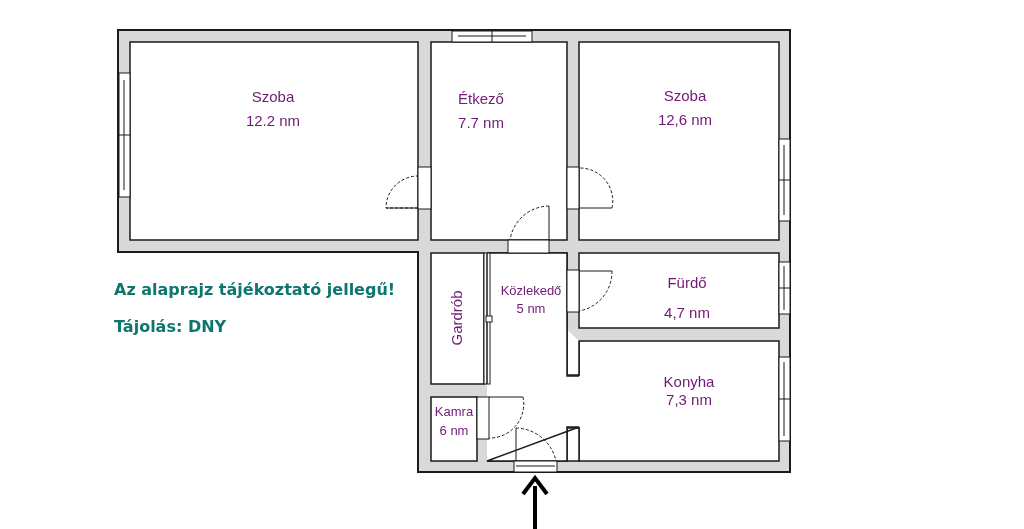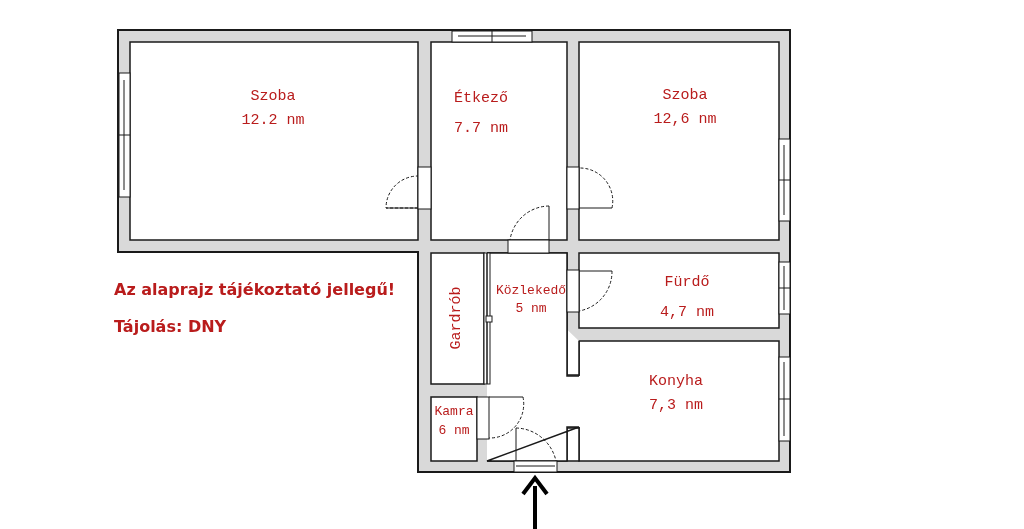--- a/index.html
+++ b/index.html
@@ -1,22 +1,22 @@
 <!DOCTYPE html>
 <html><head>
 <meta charset="utf-8">
 <style>
   html, body { margin: 0; padding: 0; background: #ffffff; }
   body { width: 1024px; height: 529px; position: relative; overflow: hidden; font-family: "DejaVu Sans", sans-serif; }
   #plan { position: absolute; left: 0; top: 0; width: 1024px; height: 529px; }
-  .lbl { position: absolute; color: #b91c1c; text-align: center; font-family: Liberation Mono, monospace; white-space: nowrap; }
+  .lbl { position: absolute; color: #701a75; text-align: center; font-family: Liberation Sans, sans-serif; white-space: nowrap; }
   .room-name { font-size: 15px; line-height: 18px; }
   .room-area { font-size: 15px; line-height: 18px; }
   .small .room-name, .small .room-area { font-size: 13px; line-height: 15px; }
-  .note { position: absolute; font-family: "DejaVu Sans", sans-serif; font-weight: bold; font-size: 16px; color: #b91c1c; white-space: nowrap; }
+  .note { position: absolute; font-family: "DejaVu Sans", sans-serif; font-weight: bold; font-size: 16px; color: #0f766e; white-space: nowrap; }
   .vert { transform: rotate(-90deg); transform-origin: center center; }
 </style>
 </head>
 <body>
 
 <svg id="plan" viewBox="0 0 1024 529" xmlns="http://www.w3.org/2000/svg">
 
   <g>
     <path d="M118 30 H790 V472 H418 V252 H118 Z" fill="#d9d9d9" stroke="#1a1a1a" stroke-width="2"></path>
   </g>
@@ -95,21 +95,21 @@
   </g>
 </svg>
 
 <div class="lbl" style="left:218px; top:88px; width:110px;">
   <div class="room-name">Szoba</div>
   <div class="room-area" style="margin-top:6px;">12.2 nm</div>
 </div>
 
 <div class="lbl" style="left:431px; top:90px; width:100px;">
   <div class="room-name">Étkező</div>
-  <div class="room-area" style="margin-top:12px;text-align:center;">7.7 nm</div>
+  <div class="room-area" style="margin-top:6px;text-align:center;">7.7 nm</div>
 </div>
 
 <div class="lbl" style="left:630px; top:87px; width:110px;">
   <div class="room-name">Szoba</div>
   <div class="room-area" style="margin-top:6px;">12,6 nm</div>
 </div>
 
 <div class="lbl" style="left:632px; top:274px; width:110px;">
   <div class="room-name">Fürdő</div>
   <div class="room-area" style="margin-top:12px;">4,7 nm</div>
@@ -117,23 +117,23 @@
 
 <div class="lbl small" style="left:492px; top:283px; width:78px;">
   <div class="room-name">Közlekedő</div>
   <div class="room-area" style="margin-top:3px;">5 nm</div>
 </div>
 
 <div class="lbl" style="left:417px; top:309px; width:80px; height:18px;">
   <div class="room-name vert">Gardrób</div>
 </div>
 
-<div class="lbl" style="left:621px; top:373px; width:110px;">
+<div class="lbl" style="left:634px; top:373px; width:110px;">
   <div class="room-name">Konyha</div>
-  <div class="room-area" style="margin-top:6px;">7,3 nm</div>
+  <div class="room-area" style="">7,3 nm</div>
 </div>
 
 <div class="lbl small" style="left:427px; top:404px; width:54px;">
   <div class="room-name">Kamra</div>
   <div class="room-area" style="margin-top:4px;">6 nm</div>
 </div>
 
 <div class="note" style="left:114px; top:280px;">Az alaprajz tájékoztató jellegű!</div>
 <div class="note" style="left:114px; top:317px;">Tájolás: DNY</div>
 

